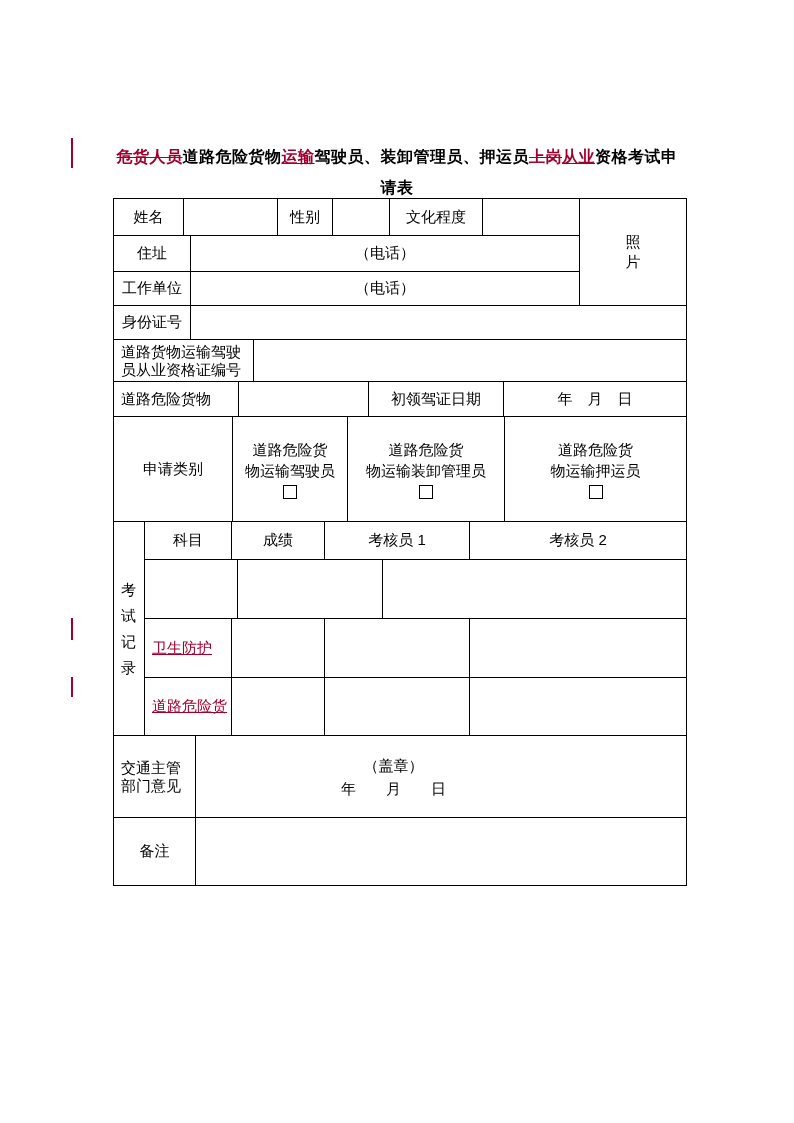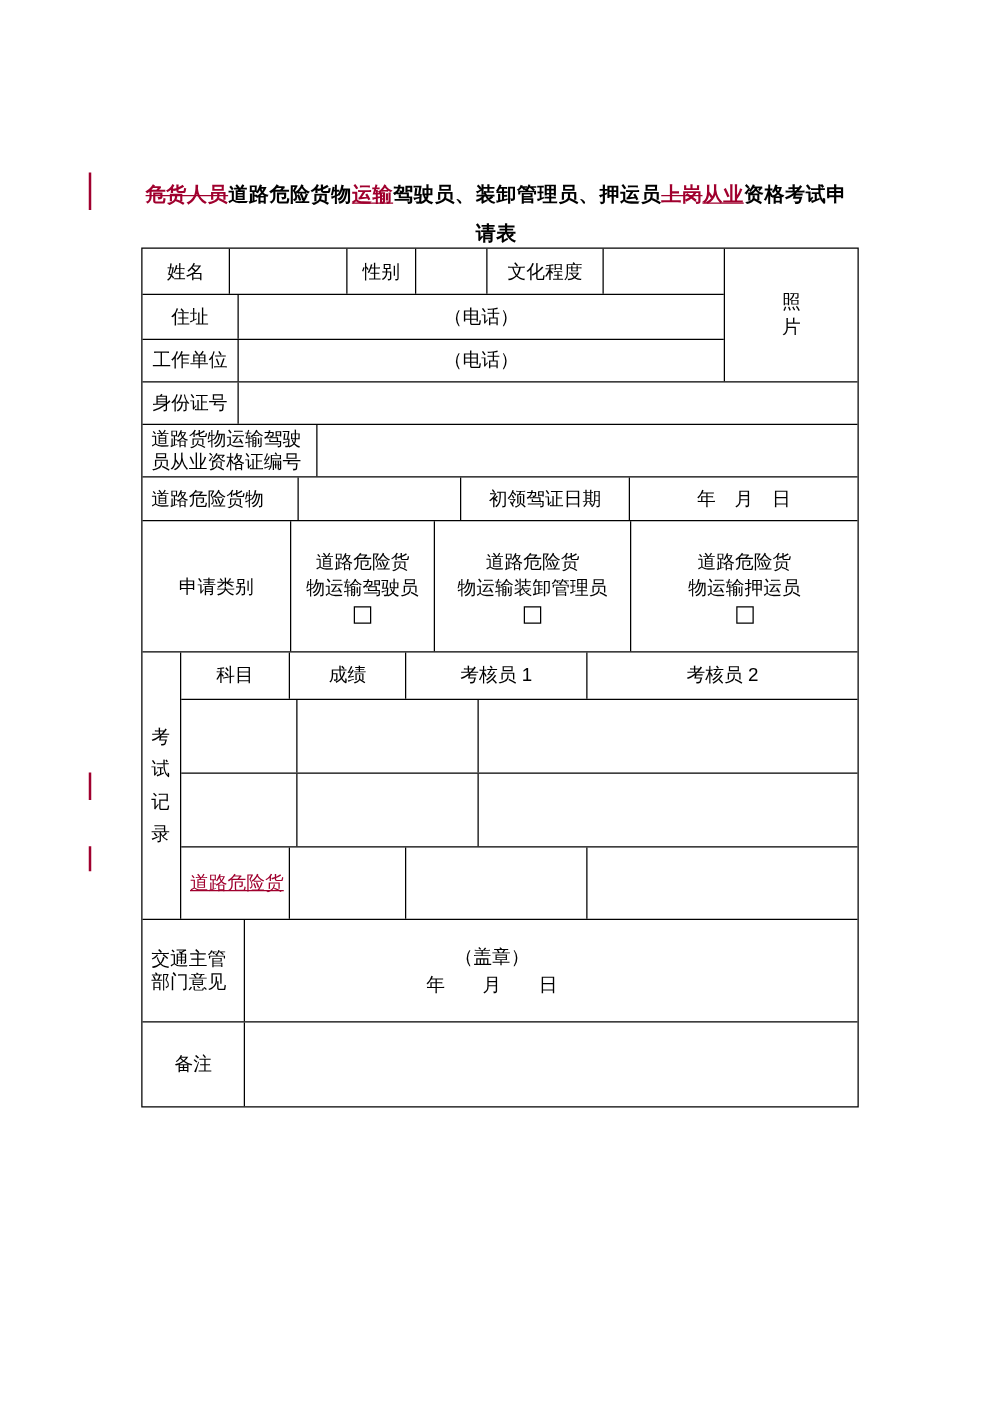--- a/index.html
+++ b/index.html
@@ -142,20 +142,21 @@
           <div class="c" style="width:93px">成绩</div>
           <div class="c" style="width:145px">考核员 1</div>
           <div class="c last">考核员 2</div>
         </div>
         <div class="row" style="height:59px">
           <div class="c" style="width:93px"></div>
           <div class="c" style="width:145px"></div>
           <div class="c last"></div>
         </div>
         <div class="row" style="height:59px">
+          <div class="c lft subject red-ins" style="width:87px">卫生防护</div>
           <div class="c" style="width:93px"></div>
           <div class="c" style="width:145px"></div>
           <div class="c last"></div>
         </div>
         <div class="row nb" style="height:57px">
           <div class="c lft subject red-ins" style="width:87px">道路危险货</div>
           <div class="c" style="width:93px"></div>
           <div class="c" style="width:145px"></div>
           <div class="c last"></div>
         </div>

